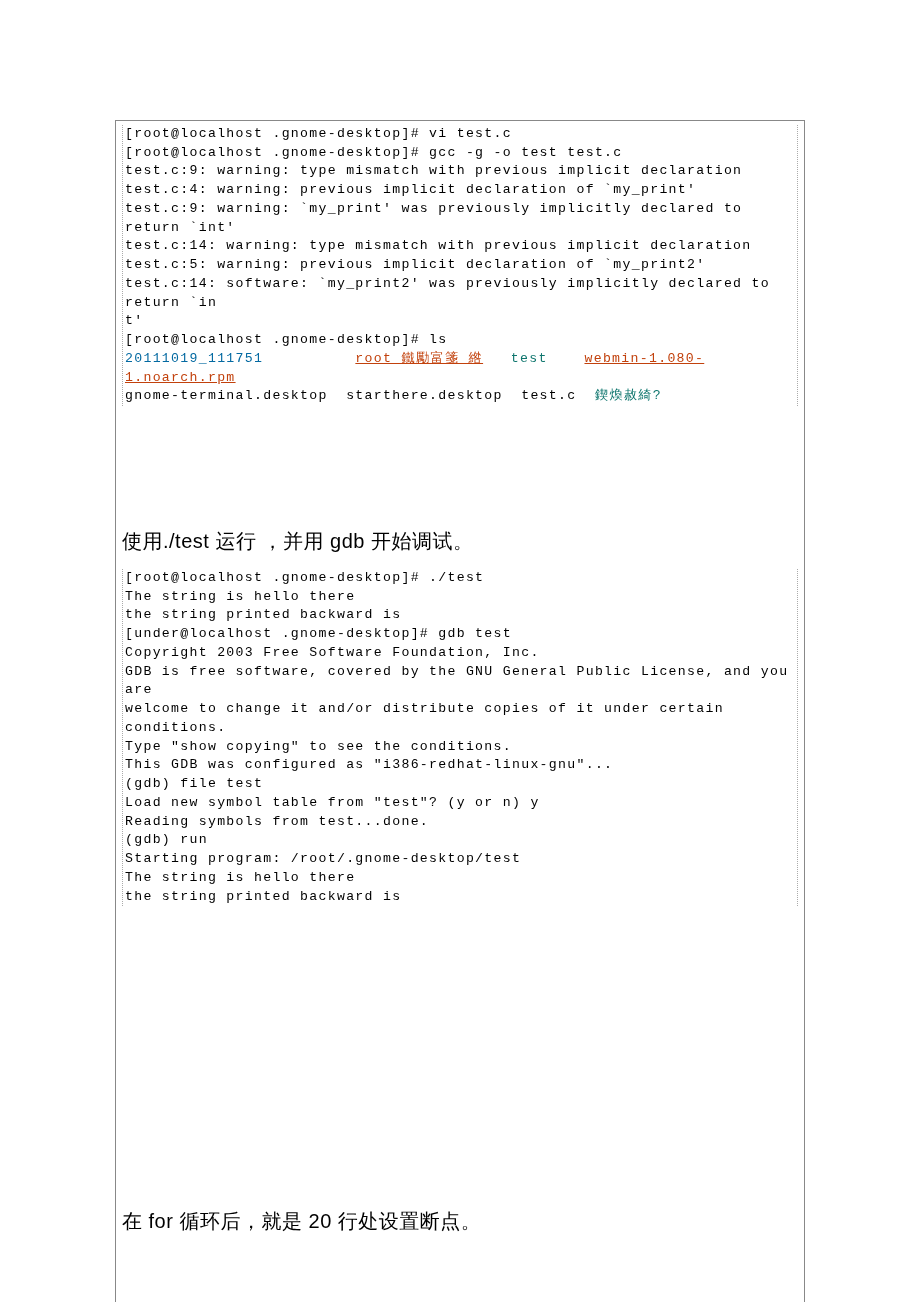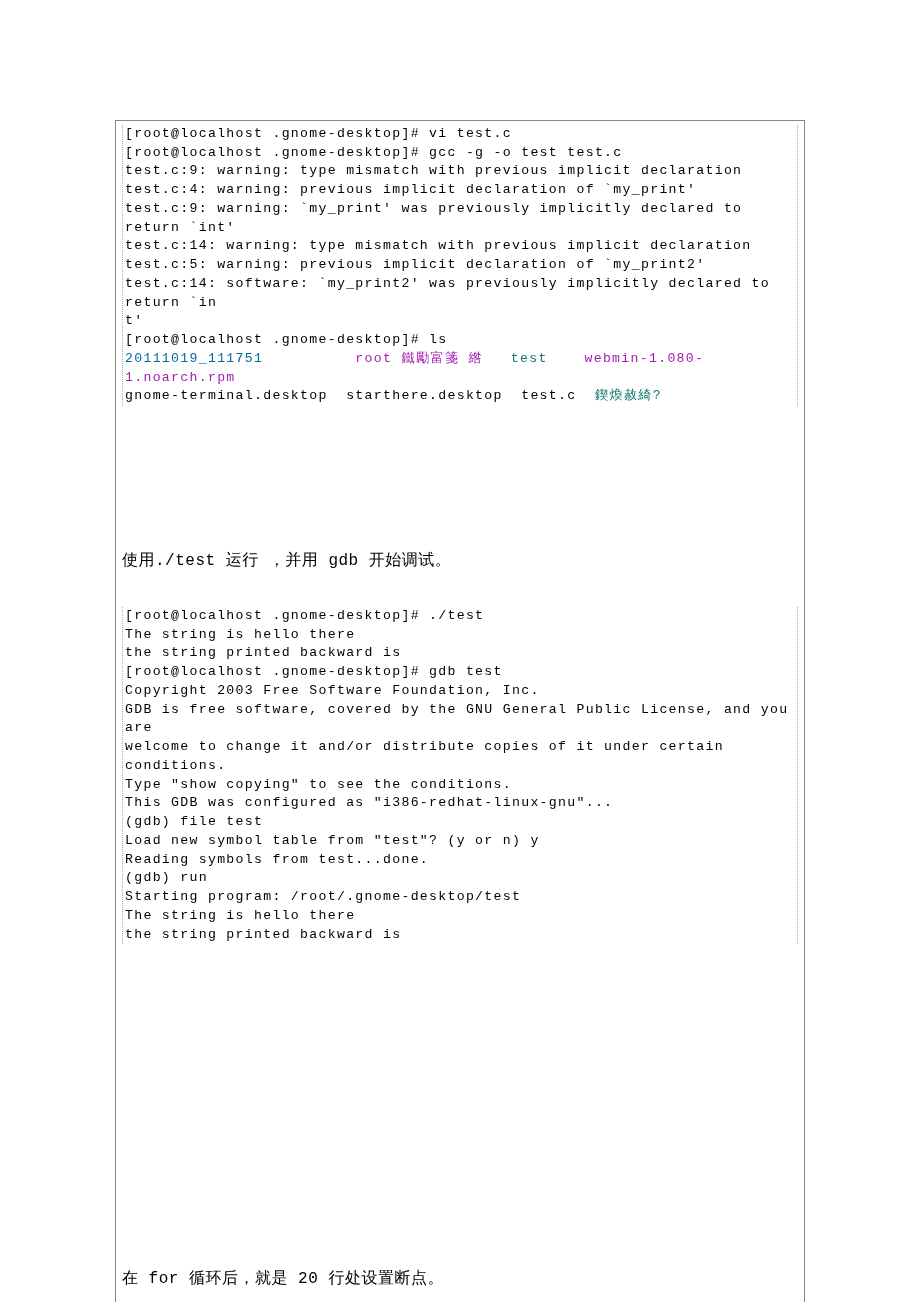--- a/index.html
+++ b/index.html
@@ -21,27 +21,27 @@
       letter-spacing: 1.3px;
       white-space: pre-wrap;
       color: #000;
     }
     .dotted-wrap {
       border-left: 1px dotted #aaa;
       border-right: 1px dotted #aaa;
       padding: 0 2px;
     }
     .blue-text { color: #0369a1; }
-    .red-text { color: #a21caf; }
+    .red-text { color: #c2410c; text-decoration: underline; }
     .green-text { color: #0f766e; }
     .prose {
-      font-family: Liberation Mono, monospace;
-      font-size: 16px;
+      font-family: Liberation Sans, sans-serif;
+      font-size: 20px;
       letter-spacing: 0.5px;
-      margin: 24px 0;
+      margin: 2px 0;
     }
     .spacer-1 { height: 120px; }
     .spacer-2 { height: 300px; }
   </style>
 </head>
 <body>
 
 <div class="container">
 
   <div class="dotted-wrap">
@@ -61,21 +61,21 @@
 
   <div class="spacer-1"></div>
 
   <div class="prose">使用./test 运行 ，并用 gdb 开始调试。</div>
   <div style="height:12px"></div>
 
   <div class="dotted-wrap">
     <div class="terminal-block">[root@localhost .gnome-desktop]# ./test</div>
     <div class="terminal-block">The string is hello there</div>
     <div class="terminal-block">the string printed backward is</div>
-    <div class="terminal-block">[root@localhost .gnome-desktop]# gdb test</div>
+    <div class="terminal-block">[under@localhost .gnome-desktop]# gdb test</div>
     <div class="terminal-block">Copyright 2003 Free Software Foundation, Inc.</div>
     <div class="terminal-block">GDB is free software, covered by the GNU General Public License, and you are</div>
     <div class="terminal-block">welcome to change it and/or distribute copies of it under certain conditions.</div>
     <div class="terminal-block">Type "show copying" to see the conditions.</div>
     <div class="terminal-block">This GDB was configured as "i386-redhat-linux-gnu"...</div>
     <div class="terminal-block">(gdb) file test</div>
     <div class="terminal-block">Load new symbol table from "test"? (y or n) y</div>
     <div class="terminal-block">Reading symbols from test...done.</div>
     <div class="terminal-block">(gdb) run</div>
     <div class="terminal-block">Starting program: /root/.gnome-desktop/test</div>

